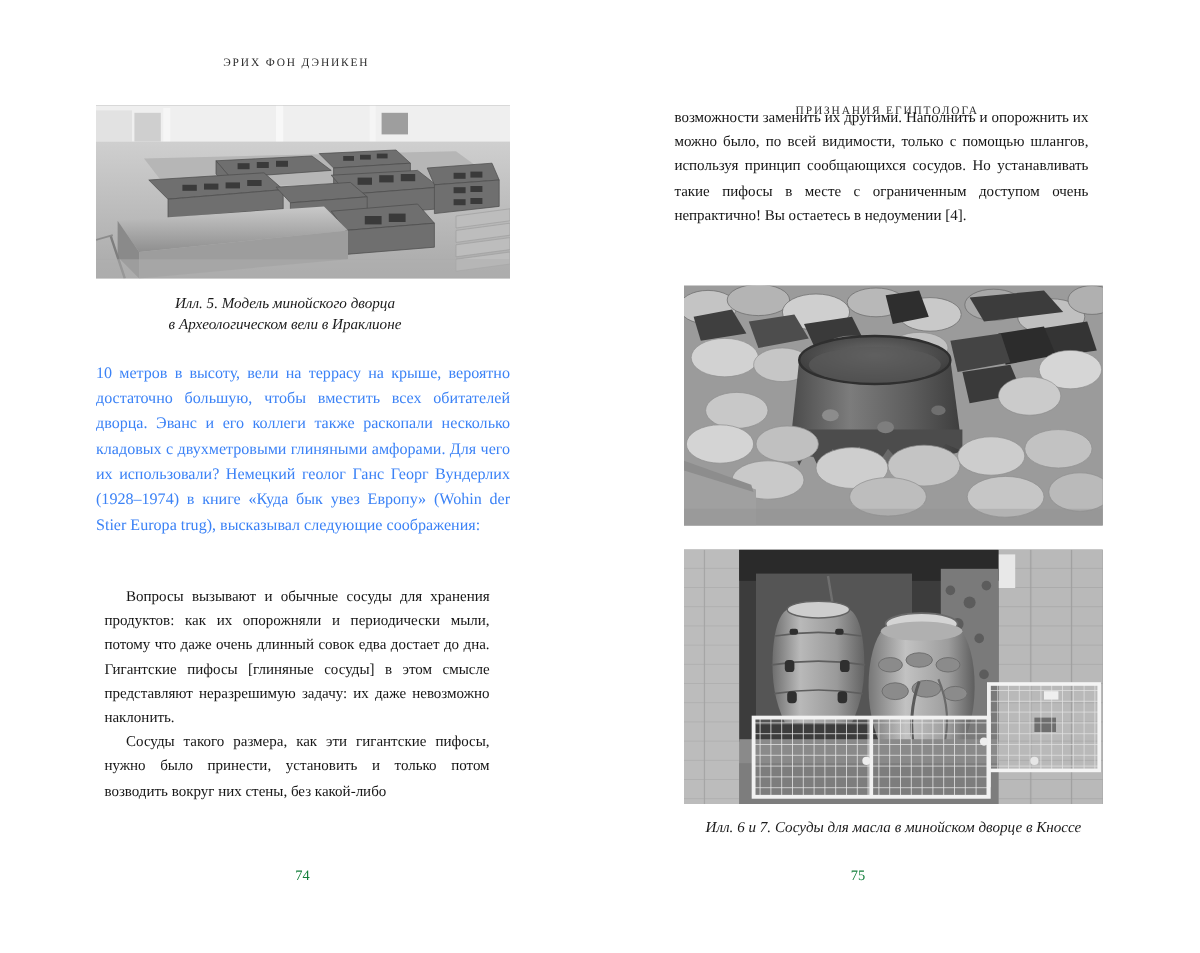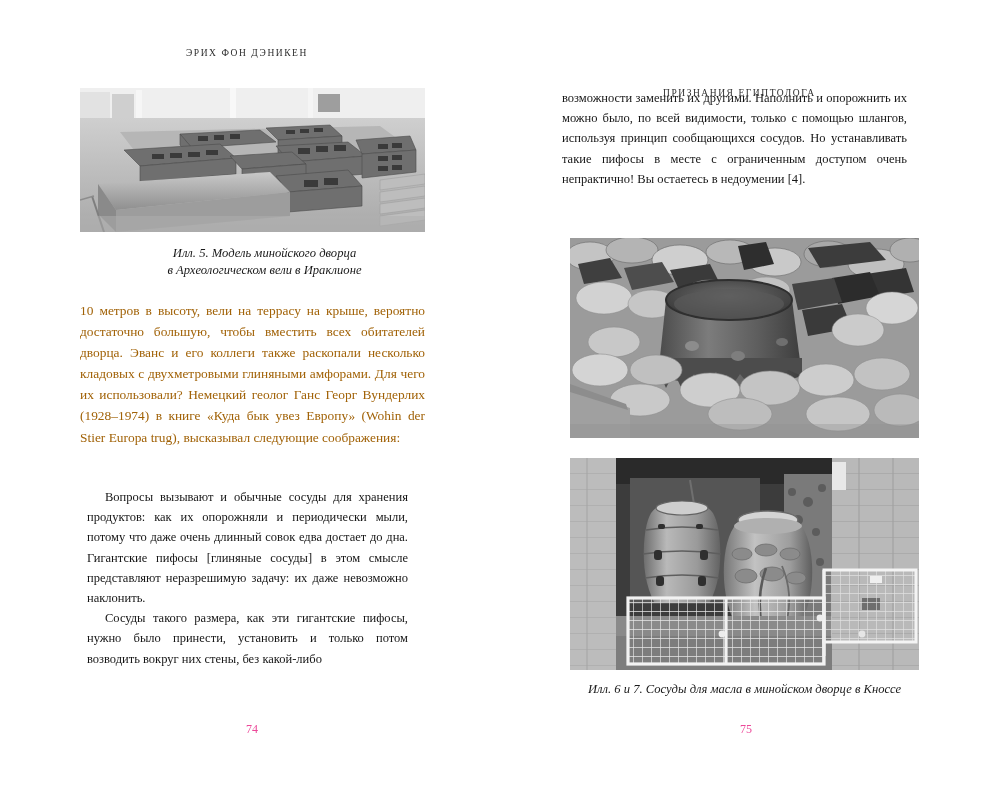--- a/index.html
+++ b/index.html
@@ -57,32 +57,32 @@
   
   .caption {
     position: absolute;
     font-style: italic;
     font-size: 12.6px;
     line-height: 17px;
     text-align: center;
     color: #1a1a1a;
     font-family: "Liberation Serif", "DejaVu Serif", serif;
   }
-  .caption-5 { left: 92px; top: 245px; width: 345px; }
+  .caption-5 { left: 65px; top: 245px; width: 345px; }
   .caption-67 { left: 570px; top: 681px; width: 349px; }
 
   
   .body-text {
     position: absolute;
     width: 345px;
     font-size: 13.4px;
     line-height: 21.1px;
     text-align: justify;
     text-justify: inter-word;
-    color: #a16207;
+    color: #3b82f6;
     hyphens: manual;
   }
   .body-left  { left: 80px;  top: 300px; }
   .body-right { left: 573px; top: 88px; }
 
   .body-text p { margin: 0; }
 
   .quote {
     position: absolute;
     width: 321px;
@@ -93,25 +93,25 @@
     text-align: justify;
     color: #161616;
   }
   .quote p { margin: 0; text-indent: 18px; }
 
   
   .folio {
     position: absolute;
     top: 722px;
     font-size: 12px;
-    color: #ec4899;
+    color: #15803d;
     font-family: "Liberation Serif", "DejaVu Serif", serif;
   }
   .folio-left  { left: 246px; }
-  .folio-right { left: 740px; }
+  .folio-right { left: 709px; }
 
   
   svg { display: block; }
 </style>
 </head>
 <body>
 
 <div class="page">
 
   <div class="running-head running-head-left">ЭРИХ ФОН ДЭНИКЕН</div>

